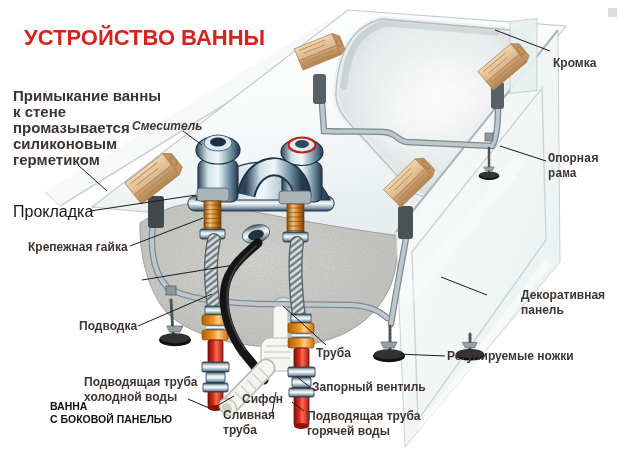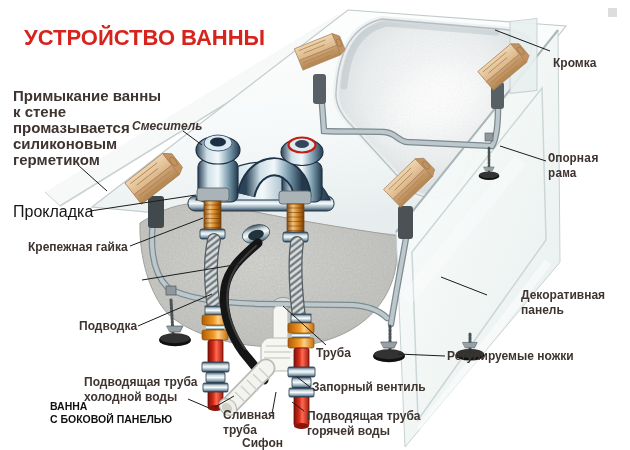--- a/index.html
+++ b/index.html
@@ -317,17 +317,17 @@
     <div class="lbl" style="left: 28px; top: 240px;">Крепежная гайка</div>
     <div class="lbl plain" style="left: 13px; top: 203px;">Прокладка</div>
     <div class="lbl" style="left: 79px; top: 319px;">Подводка</div>
     <div class="lbl" style="left: 489px; top: 288px; margin-left: 32px;">Декоративная панель</div>
     <div class="lbl" style="left: 316px; top: 346px;">Труба</div>
     <div class="lbl" style="left: 447px; top: 349px;">Регулируемые ножки</div>
     <div class="lbl" style="left: 84px; top: 375px;">Подводящая труба
 холодной воды</div>
     <div class="lbl" style="left: 187px; top: 408px; margin-left: 36px;">Сливная
 труба</div>
-    <div class="lbl" style="left: 242px; top: 436px;">Сифон</div>
+    <div class="lbl" style="left: 242px; top: 392px;">Сифон</div>
     <div class="lbl" style="left: 312px; top: 380px;">Запорный вентиль</div>
     <div class="lbl" style="left: 307px; top: 409px;">Подводящая труба
 горячей воды</div>
   </div>
 
 </body></html>

